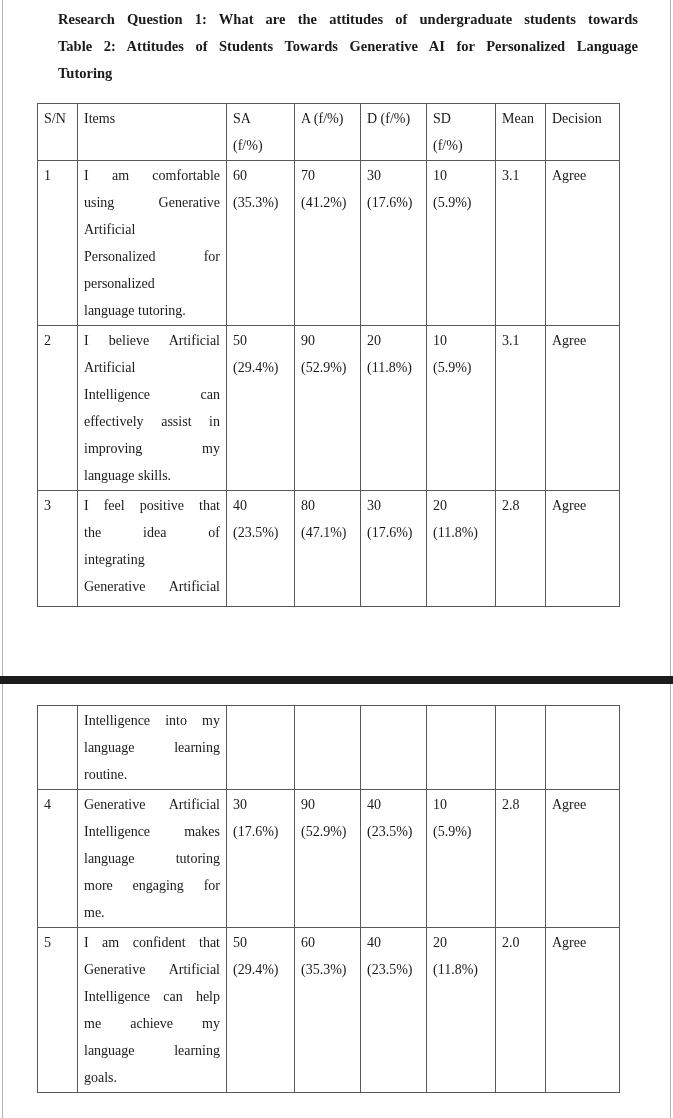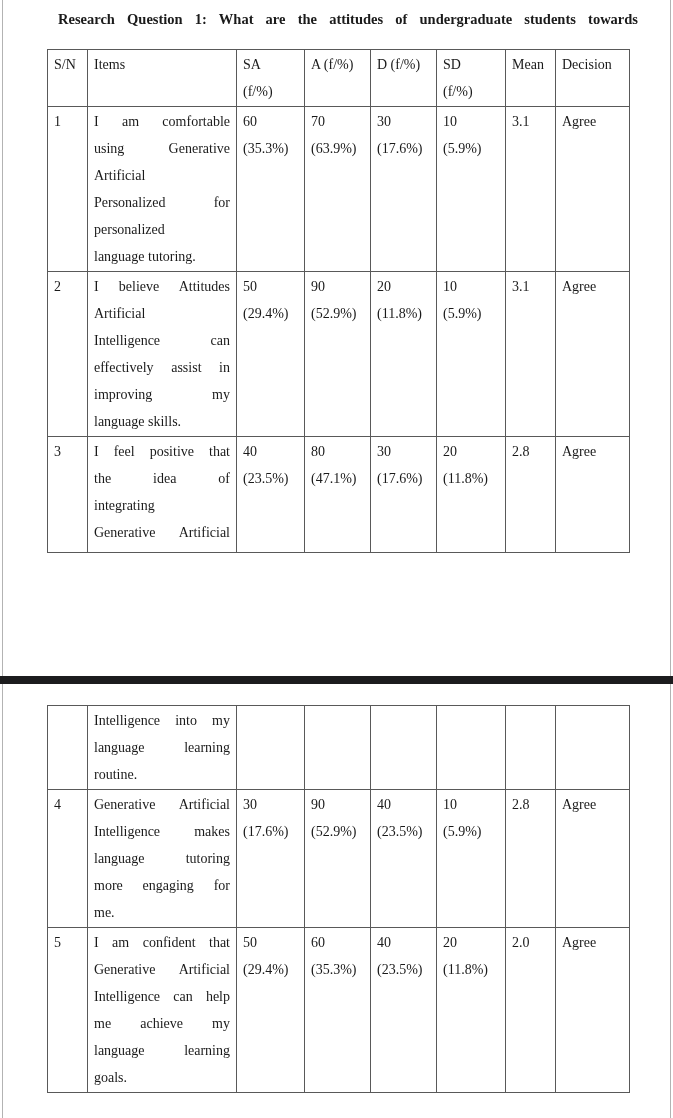--- a/index.html
+++ b/index.html
@@ -16,41 +16,45 @@
   .p2{height:538px;padding-top:21px;}
   .separator{height:8px;width:673px;background:#1c1c1e;}
   .para{
     margin:0 0 0 55px;width:580px;
     font-weight:bold;font-size:14.5px;line-height:27px;
   }
   .ln{white-space:nowrap;overflow:hidden;line-height:27px;}
   .ln.just{text-align:justify;text-align-last:justify;}
   table.att{
     border-collapse:collapse;table-layout:fixed;width:582px;
-    margin-left:44px;margin-top:16px;
+    margin-left:34px;margin-top:16px;
   }
   .p2 table.att{margin-top:0;}
   th,td{
     border:1px solid #595959;vertical-align:top;text-align:left;
     padding:1px 6px;font-size:14px;line-height:27px;font-weight:normal;
   }
   th,.c-num,.c-sn{white-space:pre-line;}
   tr.clipped td{padding-bottom:6px;}
   col.w-sn{width:40px;} col.w-item{width:149px;} col.w-sa{width:68px;}
   col.w-a{width:66px;} col.w-d{width:66px;} col.w-sd{width:69px;}
   col.w-mean{width:50px;} col.w-dec{width:74px;}
 </style>
 </head>
 <body>
 
 <div class="canvas">
 
   <div class="page p1">
     <div class="para">
         <div class="ln just">Research Question 1: What are the attitudes of undergraduate students towards</div>
+      </div>
+    <div class="para">
+        <div class="ln just">Table 2: Attitudes of Students Towards Generative AI for Personalized Language</div>
+        <div class="ln">Tutoring</div>
       </div>
 
     <table class="att">
       <colgroup>
         <col class="w-sn">
           <col class="w-item">
           <col class="w-sa">
           <col class="w-a">
         <col class="w-d">
           <col class="w-sd">
@@ -78,32 +82,32 @@
               <div class="ln just">I am comfortable</div>
               <div class="ln just">using Generative</div>
               <div class="ln just">Artificial</div>
               <div class="ln just">Personalized for</div>
               <div class="ln just">personalized</div>
               <div class="ln">language tutoring.</div>
             </td>
             <td class="c-num">60
 (35.3%)</td>
             <td class="c-num">70
-(63.9%)</td>
+(41.2%)</td>
             <td class="c-num">30
 (17.6%)</td>
             <td class="c-num">10
 (5.9%)</td>
             <td class="c-num">3.1</td>
             <td class="c-dec">Agree</td>
           </tr>
           <tr>
             <td class="c-sn">2</td>
             <td class="c-item">
-              <div class="ln just">I believe Attitudes</div>
+              <div class="ln just">I believe Artificial</div>
               <div class="ln just">Artificial</div>
               <div class="ln just">Intelligence can</div>
               <div class="ln just">effectively assist in</div>
               <div class="ln just">improving my</div>
               <div class="ln">language skills.</div>
             </td>
             <td class="c-num">50
 (29.4%)</td>
             <td class="c-num">90
 (52.9%)</td>

